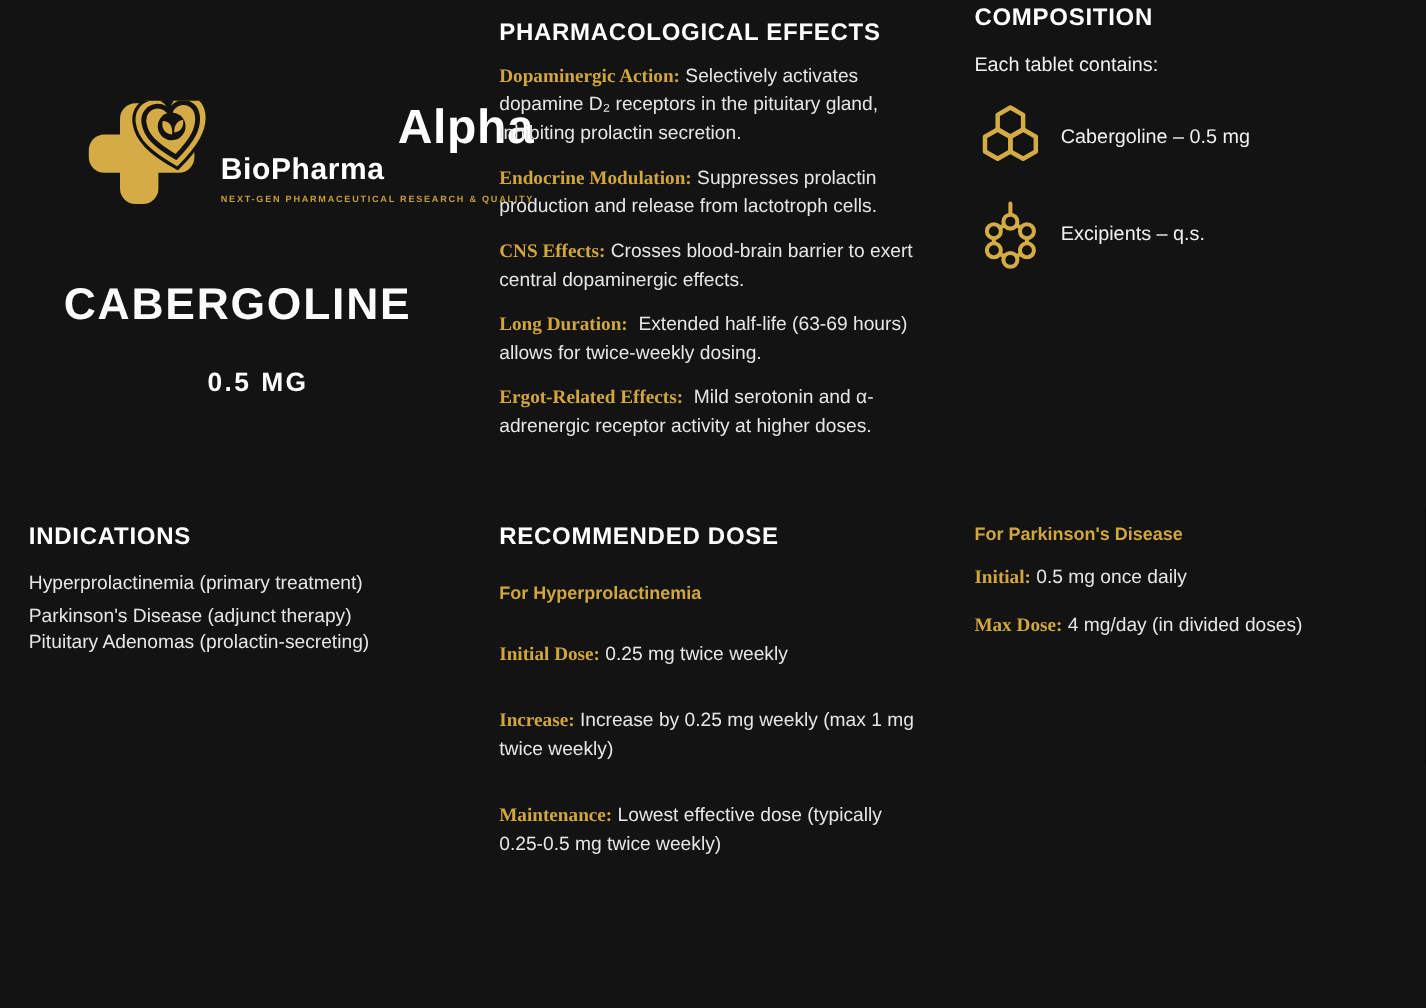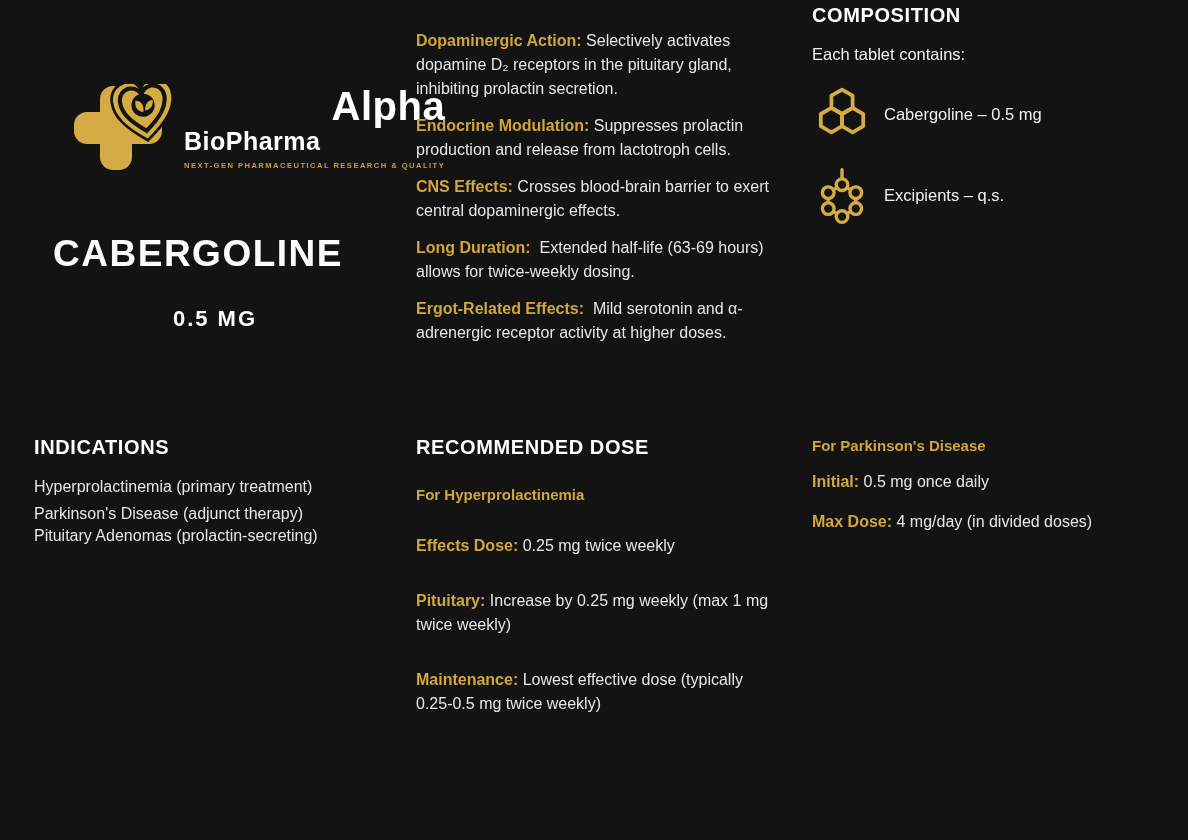--- a/index.html
+++ b/index.html
@@ -14,21 +14,21 @@
     color: #e8e8e8;
   }
   
   .h-section {
     font-size: 20px;
     font-weight: 800;
     color: #fdfdfd;
     letter-spacing: 0.6px;
   }
   .body-txt { font-size: 16px; line-height: 24px; color: #e6e6e6; }
-  .lbl { color: #d1a63d; font-weight: 700; }
+  .lbl { color: #d1a63d; font-weight: 700; font-family: Liberation Serif, serif; }
   .subhead { font-size: 15px; font-weight: 700; color: #d1a63d; }
 
   
   .logo {
     position: absolute; left: 72px; top: 84px;
     display: flex; align-items: flex-start;
   }
   .logo-icon { width: 106px; height: 86px; flex: 0 0 auto; }
   .logo-text { margin-left: 6px; margin-top: 0; }
   .brand1 { font-size: 40px; font-weight: 700; color: #ffffff; line-height: 44px; letter-spacing: 0.5px; text-align: right; }
@@ -38,21 +38,21 @@
   .product-name {
     position: absolute; left: 0; top: 233px; width: 396px;
     text-align: center; font-size: 37px; font-weight: 800;
     color: #fbfbfb; letter-spacing: 1.5px;
   }
   .product-strength {
     position: absolute; left: 17px; top: 306px; width: 396px;
     text-align: center; font-size: 22px; font-weight: 700;
     color: #fbfbfb; letter-spacing: 2px;
   }
-  .indications { position: absolute; left: 34px; top: 436px; width: 376px; }
+  .indications { position: absolute; left: 24px; top: 436px; width: 376px; }
   .indications .h-section { margin-bottom: 17px; }
   .indications p { font-size: 16px; line-height: 22px; color: #e6e6e6; }
   .indications p.first { margin-bottom: 5px; }
 
   
   .col-mid { position: absolute; left: 416px; top: 16px; width: 358px; }
   .col-mid .para { margin-top: 13px; }
   .col-mid .h-section { margin-bottom: 13px; }
   .dose { position: absolute; left: 416px; top: 436px; width: 358px; }
   .dose .subhead { margin-top: 27px; }
@@ -99,39 +99,40 @@
   <div class="product-strength">0.5 MG</div>
 
   <div class="indications">
     <div class="h-section">INDICATIONS</div>
     <p class="first">Hyperprolactinemia (primary treatment)</p>
     <p>Parkinson's Disease (adjunct therapy)</p>
     <p>Pituitary Adenomas (prolactin-secreting)</p>
   </div>
 
   <div class="col-mid">
+    <div class="h-section">PHARMACOLOGICAL EFFECTS</div>
 
     <p class="body-txt para"><span class="lbl">Dopaminergic Action:</span> <span>Selectively activates dopamine D₂ receptors in the pituitary gland, inhibiting prolactin secretion.</span></p>
 
     <p class="body-txt para"><span class="lbl">Endocrine Modulation:</span> <span>Suppresses prolactin production and release from lactotroph cells.</span></p>
 
     <p class="body-txt para"><span class="lbl">CNS Effects:</span> <span>Crosses blood-brain barrier to exert central dopaminergic effects.</span></p>
 
     <p class="body-txt para"><span class="lbl">Long Duration:</span>&nbsp; <span>Extended half-life (63-69 hours) allows for twice-weekly dosing.</span></p>
 
     <p class="body-txt para"><span class="lbl">Ergot-Related Effects:</span>&nbsp; <span>Mild serotonin and α-adrenergic receptor activity at higher doses.</span></p>
   </div>
 
   <div class="dose">
     <div class="h-section">RECOMMENDED DOSE</div>
     <div class="subhead">For Hyperprolactinemia</div>
 
-    <p class="body-txt para"><span class="lbl">Effects Dose:</span> <span>0.25 mg twice weekly</span></p>
+    <p class="body-txt para"><span class="lbl">Initial Dose:</span> <span>0.25 mg twice weekly</span></p>
 
-    <p class="body-txt para"><span class="lbl">Pituitary:</span> <span>Increase by 0.25 mg weekly (max 1 mg twice weekly)</span></p>
+    <p class="body-txt para"><span class="lbl">Increase:</span> <span>Increase by 0.25 mg weekly (max 1 mg twice weekly)</span></p>
 
     <p class="body-txt para"><span class="lbl">Maintenance:</span> <span>Lowest effective dose (typically 0.25-0.5 mg twice weekly)</span></p>
   </div>
 
   <div class="col-right">
     <div class="h-section">COMPOSITION</div>
     <p class="intro">Each tablet contains:</p>
 
     <div class="comp-row">
       <svg class="comp-icon" viewBox="0 0 64 66" fill="none" stroke="#d4ab44" stroke-width="4" stroke-linejoin="round">

